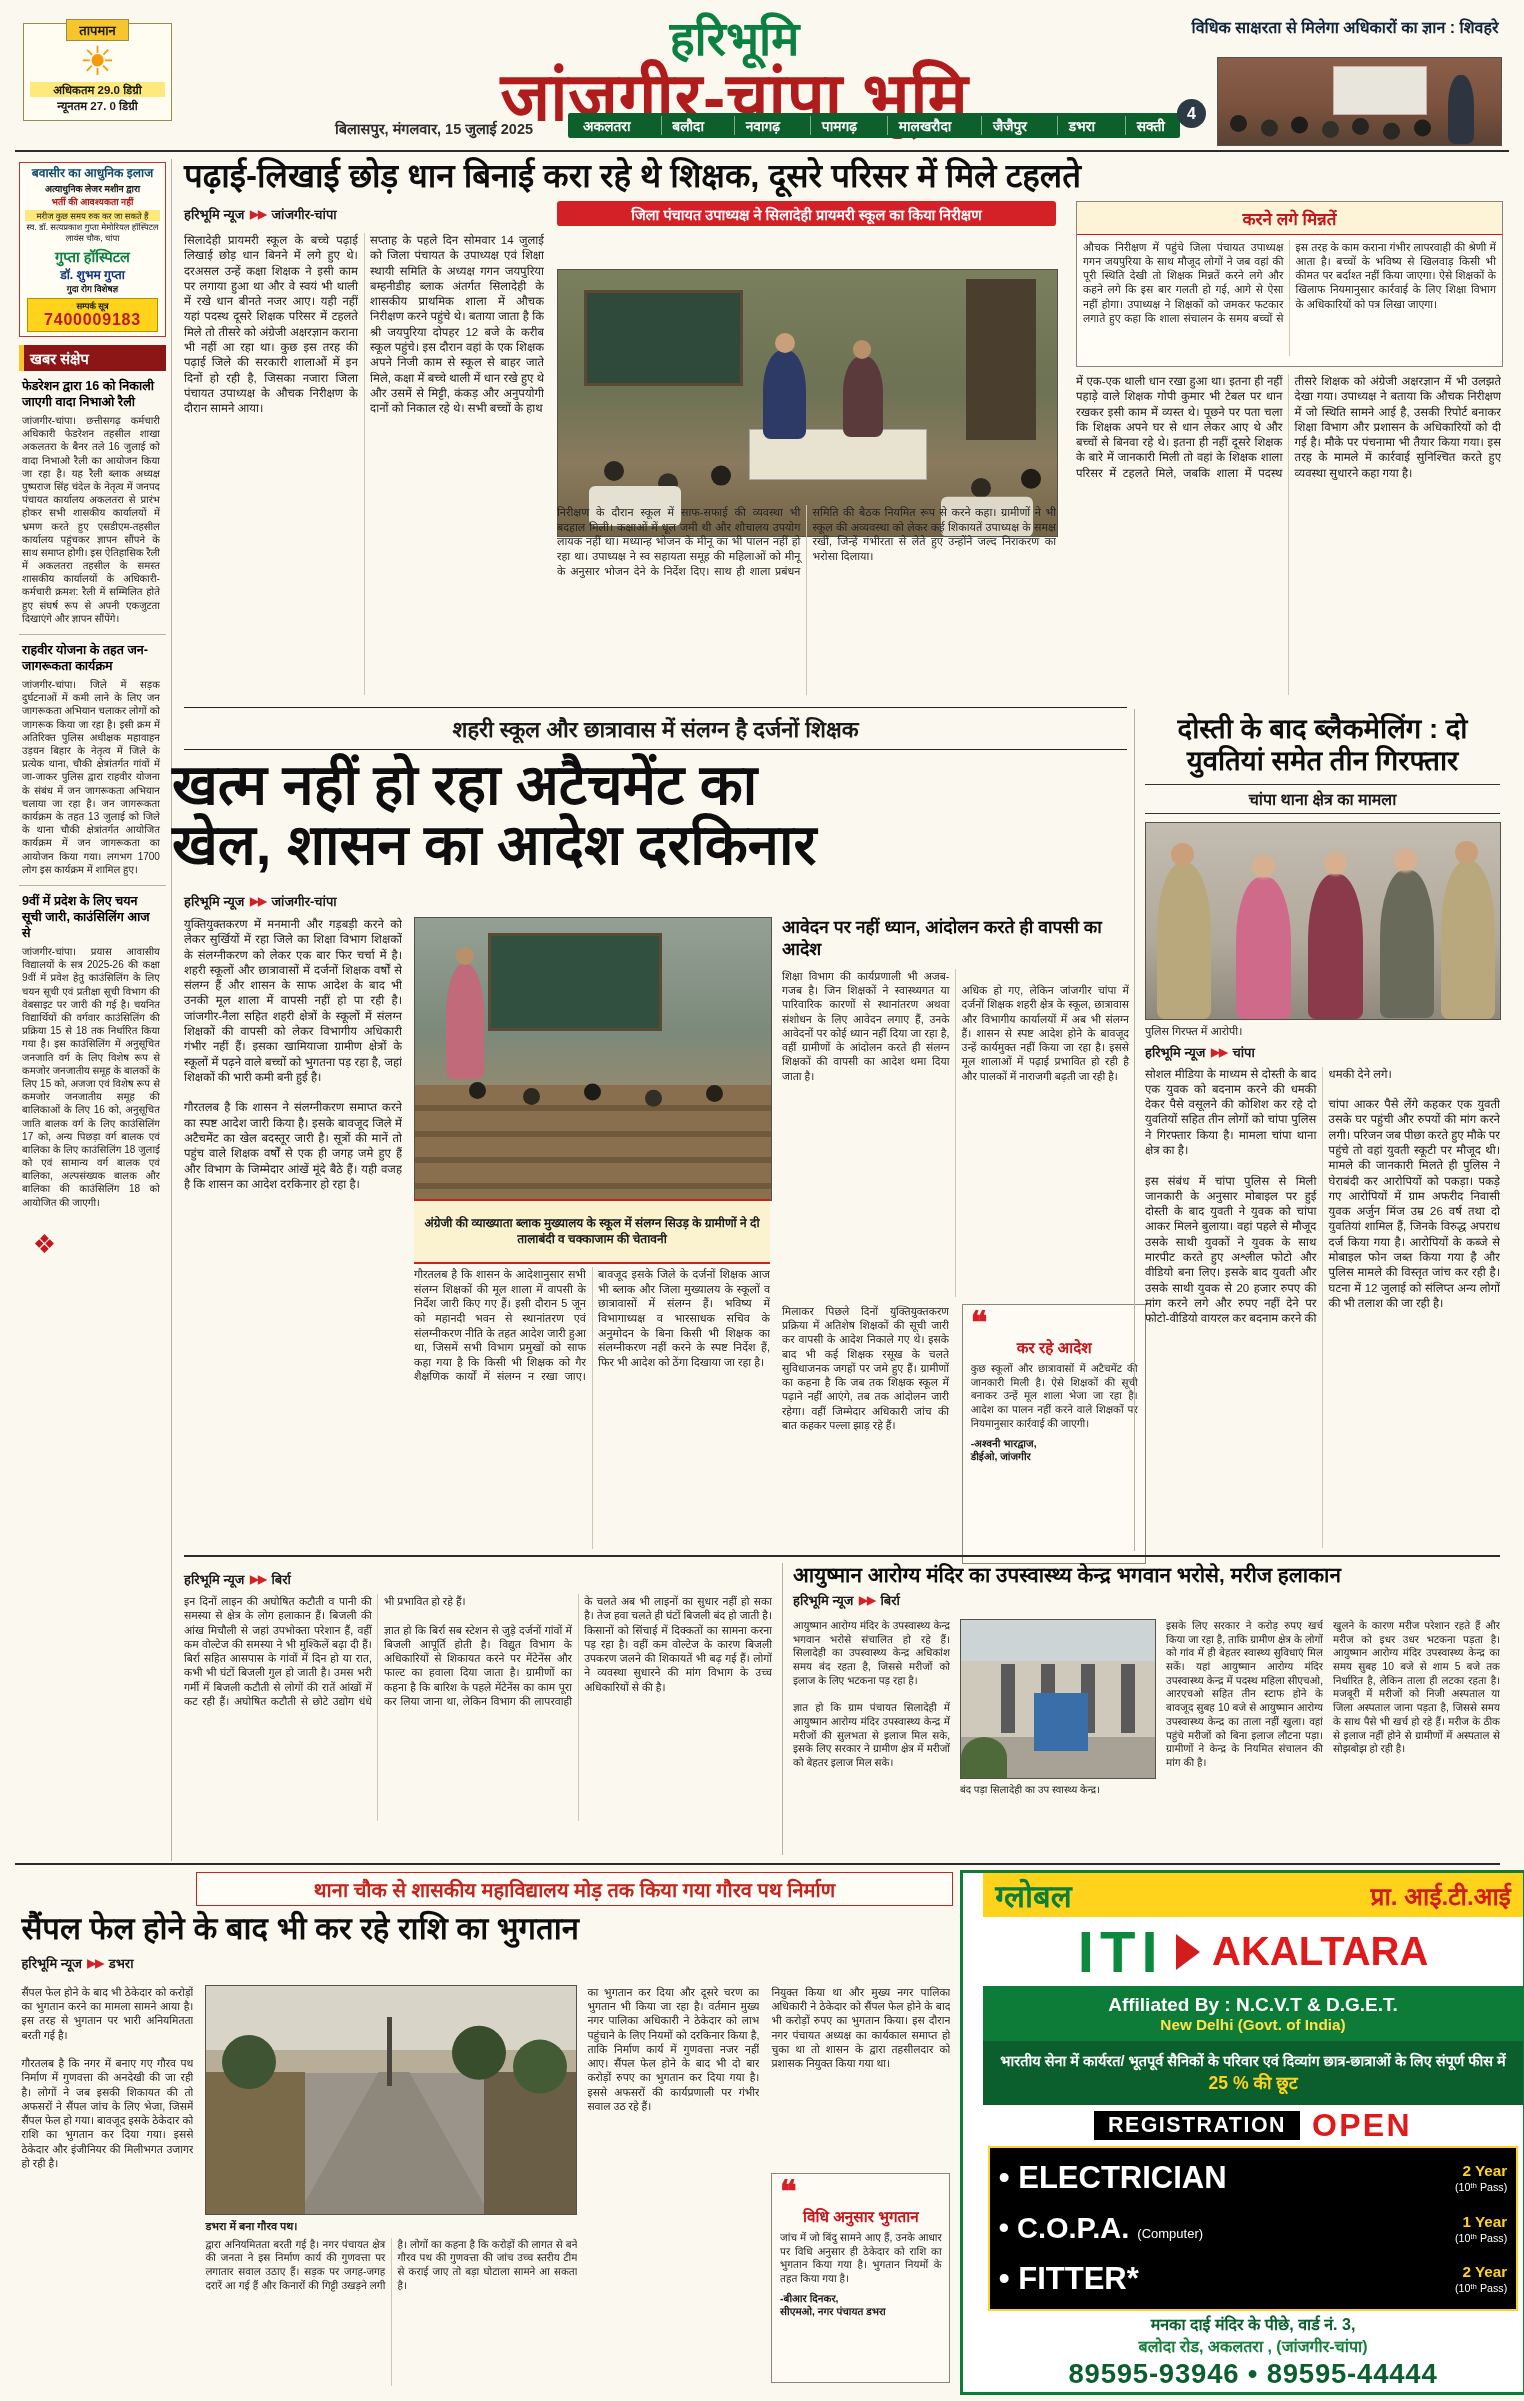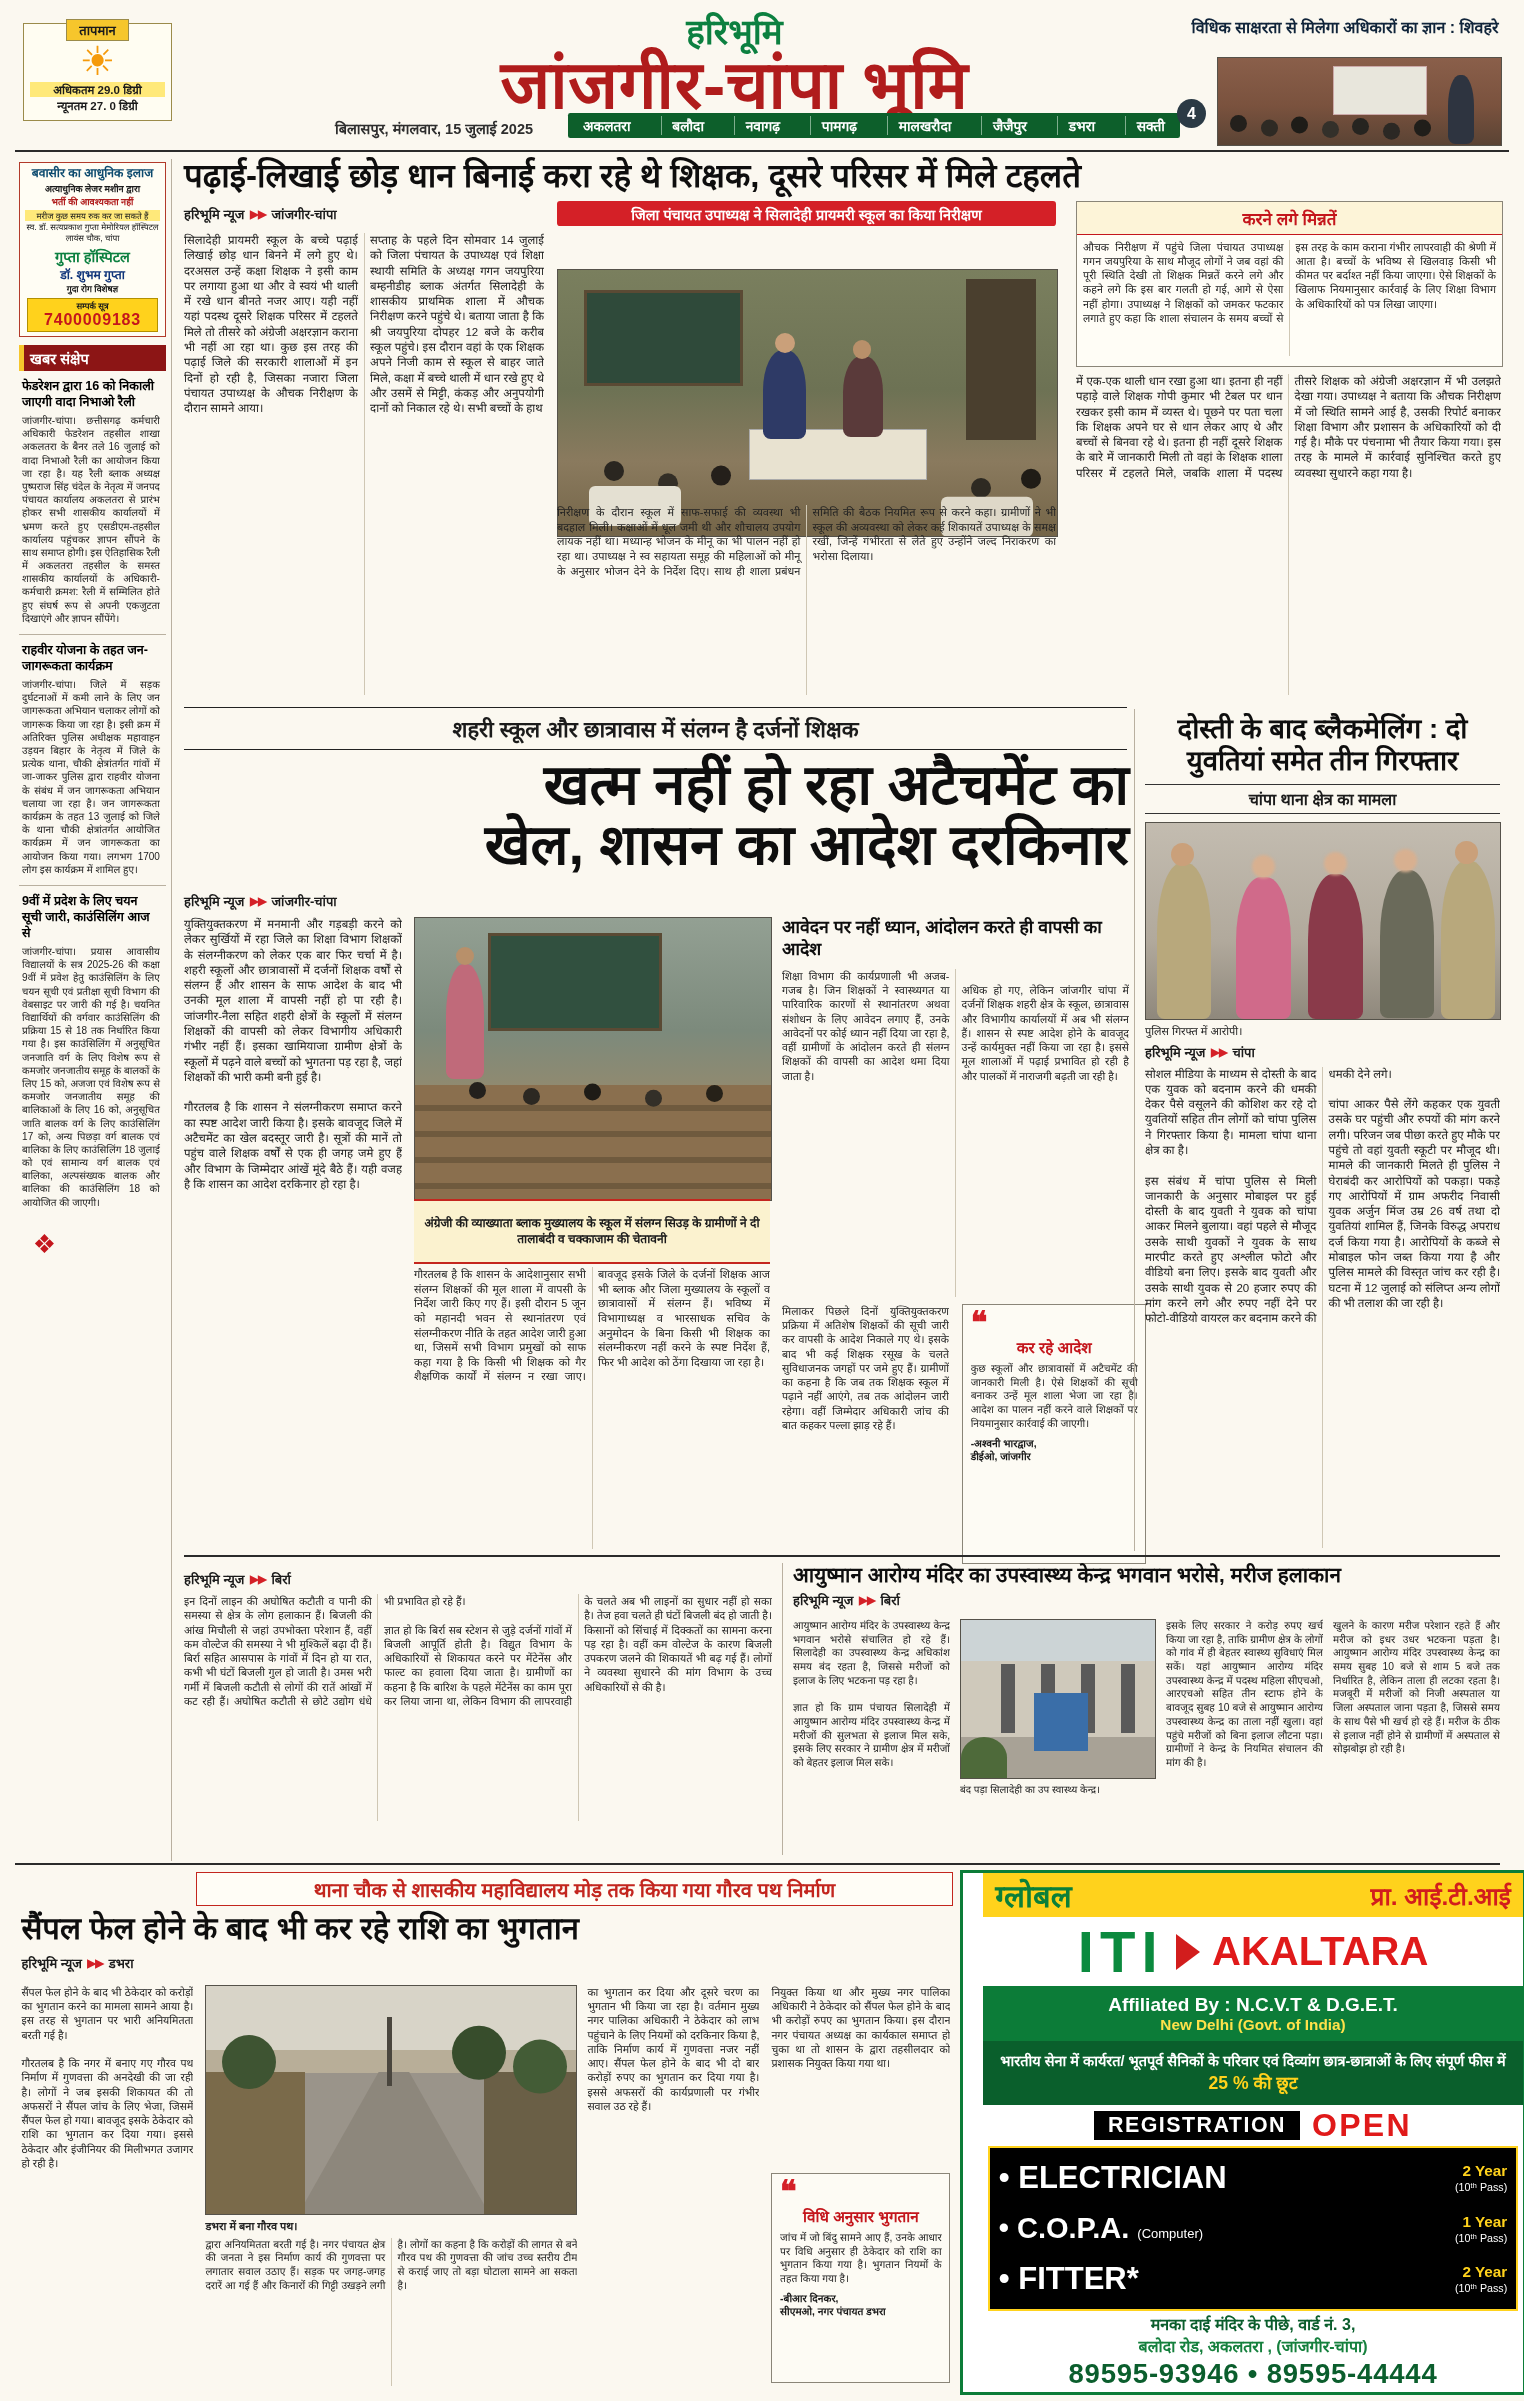--- a/index.html
+++ b/index.html
@@ -36,21 +36,21 @@
 <div class="sheet">
 
   <div class="abs" style="left:23px;top:23px;width:147px;height:96px;border:1.1px solid #9b8b4a;background:#fffdf2;text-align:center;">
     <div style="display:inline-block;margin-top:-9.2px;background:#f6c62c;border:0.8px solid #9b8b4a;padding:0.8px 12.2px;font-weight:bold;font-size:13px;">तापमान</div>
     <div style="font-size:40px;line-height:1;color:#f59a0b;margin-top:0;">☀</div>
     <div style="font-weight:bold;font-size:11.5px;background:#ffe97a;margin:1.5px 6.1px 0;">अधिकतम 29.0 डिग्री</div>
     <div style="font-weight:bold;font-size:11.5px;margin:0.8px 6.1px 0;">न्यूनतम 27. 0 डिग्री</div>
   </div>
 
   <div class="abs" style="left:329px;top:13.8px;width:811px;text-align:center;">
-    <div style="font-size:35px;font-weight:900;color:#0c8040;line-height:1.05;">हरिभूमि</div>
+    <div style="font-size:47px;font-weight:900;color:#0c8040;line-height:1.05;">हरिभूमि</div>
     <div style="font-size:67px;font-weight:900;color:#b01c1c;line-height:1.02;letter-spacing:0.8px;">जांजगीर-चांपा भूमि</div>
   </div>
 
   <div class="abs" style="left:335px;top:118px;width:230px;font-weight:bold;font-size:14.5px;color:#2e2e2e;">बिलासपुर, मंगलवार, 15 जुलाई 2025</div>
 
   <div class="abs" style="left:568px;top:113px;width:612px;height:25px;background:#0d5f2b;display:flex;align-items:center;justify-content:space-around;border-radius:2.3px;">
     <span style="color:#fff;font-weight:bold;font-size:13.8px;">अकलतरा</span>
     <span style="color:#fff;font-weight:bold;font-size:13.8px;border-left:0.8px solid #7fae8e;padding-left:10.7px;">बलौदा</span>
     <span style="color:#fff;font-weight:bold;font-size:13.8px;border-left:0.8px solid #7fae8e;padding-left:10.7px;">नवागढ़</span>
     <span style="color:#fff;font-weight:bold;font-size:13.8px;border-left:0.8px solid #7fae8e;padding-left:10.7px;">पामगढ़</span>
@@ -145,21 +145,21 @@
       <div class="jtext cols2" style="padding:4.6px 6.1px;font-size:10.7px;height:116px;">औचक निरीक्षण में पहुंचे जिला पंचायत उपाध्यक्ष गगन जयपुरिया के साथ मौजूद लोगों ने जब वहां की पूरी स्थिति देखी तो शिक्षक मिन्नतें करने लगे और कहने लगे कि इस बार गलती हो गई, आगे से ऐसा नहीं होगा। उपाध्यक्ष ने शिक्षकों को जमकर फटकार लगाते हुए कहा कि शाला संचालन के समय बच्चों से इस तरह के काम कराना गंभीर लापरवाही की श्रेणी में आता है। बच्चों के भविष्य से खिलवाड़ किसी भी कीमत पर बर्दाश्त नहीं किया जाएगा। ऐसे शिक्षकों के खिलाफ नियमानुसार कार्रवाई के लिए शिक्षा विभाग के अधिकारियों को पत्र लिखा जाएगा।</div>
     </div>
 
     <div class="abs jtext cols2" style="left:892px;top:216px;width:425px;height:321px;font-size:11.5px;">में एक-एक थाली धान रखा हुआ था। इतना ही नहीं पहाड़े वाले शिक्षक गोपी कुमार भी टेबल पर धान रखकर इसी काम में व्यस्त थे। पूछने पर पता चला कि शिक्षक अपने घर से धान लेकर आए थे और बच्चों से बिनवा रहे थे। इतना ही नहीं दूसरे शिक्षक के बारे में जानकारी मिली तो वहां के शिक्षक शाला परिसर में टहलते मिले, जबकि शाला में पदस्थ तीसरे शिक्षक को अंग्रेजी अक्षरज्ञान में भी उलझते देखा गया। उपाध्यक्ष ने बताया कि औचक निरीक्षण में जो स्थिति सामने आई है, उसकी रिपोर्ट बनाकर शिक्षा विभाग और प्रशासन के अधिकारियों को दी गई है। मौके पर पंचनामा भी तैयार किया गया। इस तरह के मामले में कार्रवाई सुनिश्चित करते हुए व्यवस्था सुधारने कहा गया है।</div>
   </div>
 
   <div class="abs kicker" style="left:184px;top:707px;width:943px;font-size:22px;">
     <span>शहरी स्कूल और छात्रावास में संलग्न है दर्जनों शिक्षक</span>
   </div>
 
-  <div class="abs hl" style="left:184px;top:755px;width:945px;font-size:56px;font-weight:900;line-height:1.08;white-space:pre-line;text-align:right;">खत्म नहीं हो रहा अटैचमेंट का
+  <div class="abs hl" style="left:172px;top:755px;width:945px;font-size:56px;font-weight:900;line-height:1.08;white-space:pre-line;">खत्म नहीं हो रहा अटैचमेंट का
 खेल, शासन का आदेश दरकिनार</div>
 
   <div class="byline abs" style="left:184px;top:892px;">
     <span>हरिभूमि न्यूज</span>
     <span class="arrows">▶▶</span>
     <span>जांजगीर-चांपा</span>
   </div>
 
   <div class="abs" style="left:184px;top:917px;width:945px;height:633px;">
     <div class="abs jtext" style="left:0;top:0;width:218px;height:633px;font-size:11.5px;">युक्तियुक्तकरण में मनमानी और गड़बड़ी करने को लेकर सुर्खियों में रहा जिले का शिक्षा विभाग शिक्षकों के संलग्नीकरण को लेकर एक बार फिर चर्चा में है। शहरी स्कूलों और छात्रावासों में दर्जनों शिक्षक वर्षों से संलग्न हैं और शासन के साफ आदेश के बाद भी उनकी मूल शाला में वापसी नहीं हो पा रही है। जांजगीर-नैला सहित शहरी क्षेत्रों के स्कूलों में संलग्न शिक्षकों की वापसी को लेकर विभागीय अधिकारी गंभीर नहीं हैं। इसका खामियाजा ग्रामीण क्षेत्रों के स्कूलों में पढ़ने वाले बच्चों को भुगतना पड़ रहा है, जहां शिक्षकों की भारी कमी बनी हुई है।

